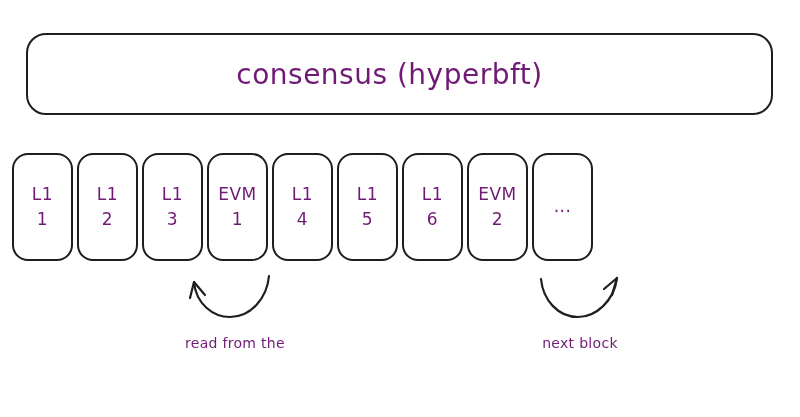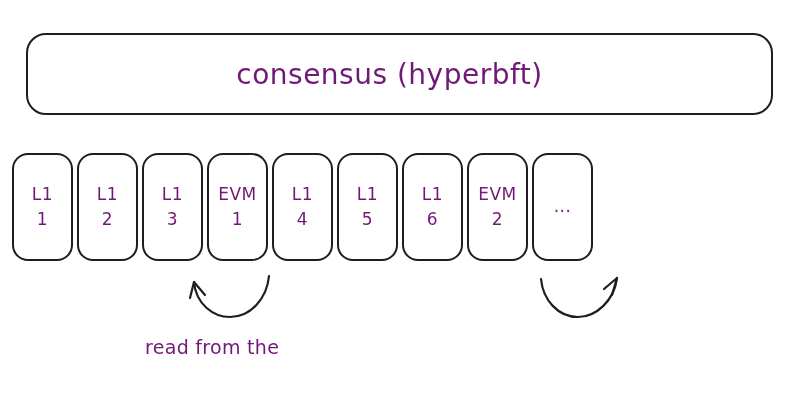--- a/index.html
+++ b/index.html
@@ -73,21 +73,22 @@
     stroke-linecap: round;
     stroke-linejoin: round;
   }
   #read-arrow  { left: 186px; top: 270px; }
   #write-arrow { left: 528px; top: 270px; }
 
   
   .caption {
     position: absolute;
     width: 180px;
-    font-size: 19px;
+    text-align: center;
+    font-size: 14px;
     line-height: 1.4;
     letter-spacing: 0.3px;
   }
   #read-caption  { left: 145px; top: 334px; }
   #write-caption { left: 490px; top: 334px; }
 </style>
 </head>
 <body>
 
 <div class="canvas">
@@ -142,15 +143,16 @@
 
   <svg id="write-arrow" class="arrow-svg" width="92" height="54" viewBox="0 0 92 54" aria-hidden="true">
     <path d="M 13 9 C 15 30 30 47 50 47 C 68 47 86 31 89 8"></path>
     <path d="M 89 8 L 76 19 M 89 8 L 84 25"></path>
   </svg>
 
   <div id="read-caption" class="caption">
     <div>read from the</div>
   </div>
   <div id="write-caption" class="caption">
+    <div>next block</div>
   </div>
 
 </div>
 
 </body></html>

